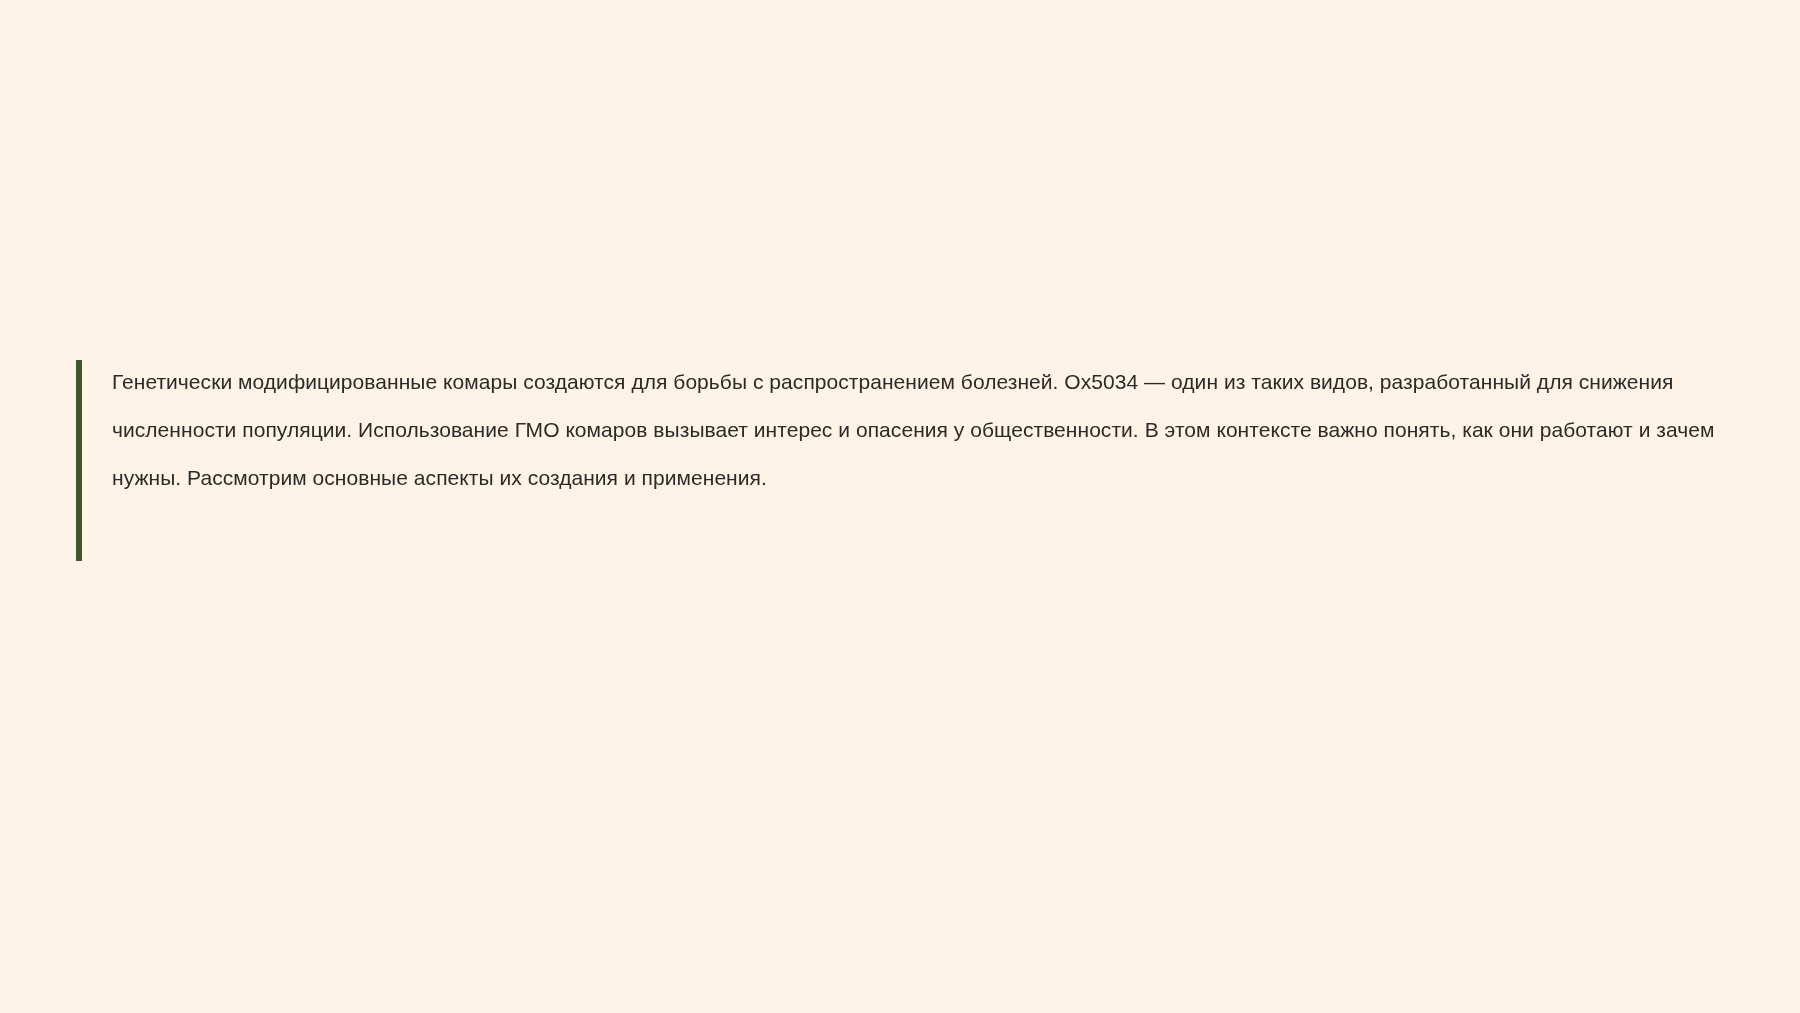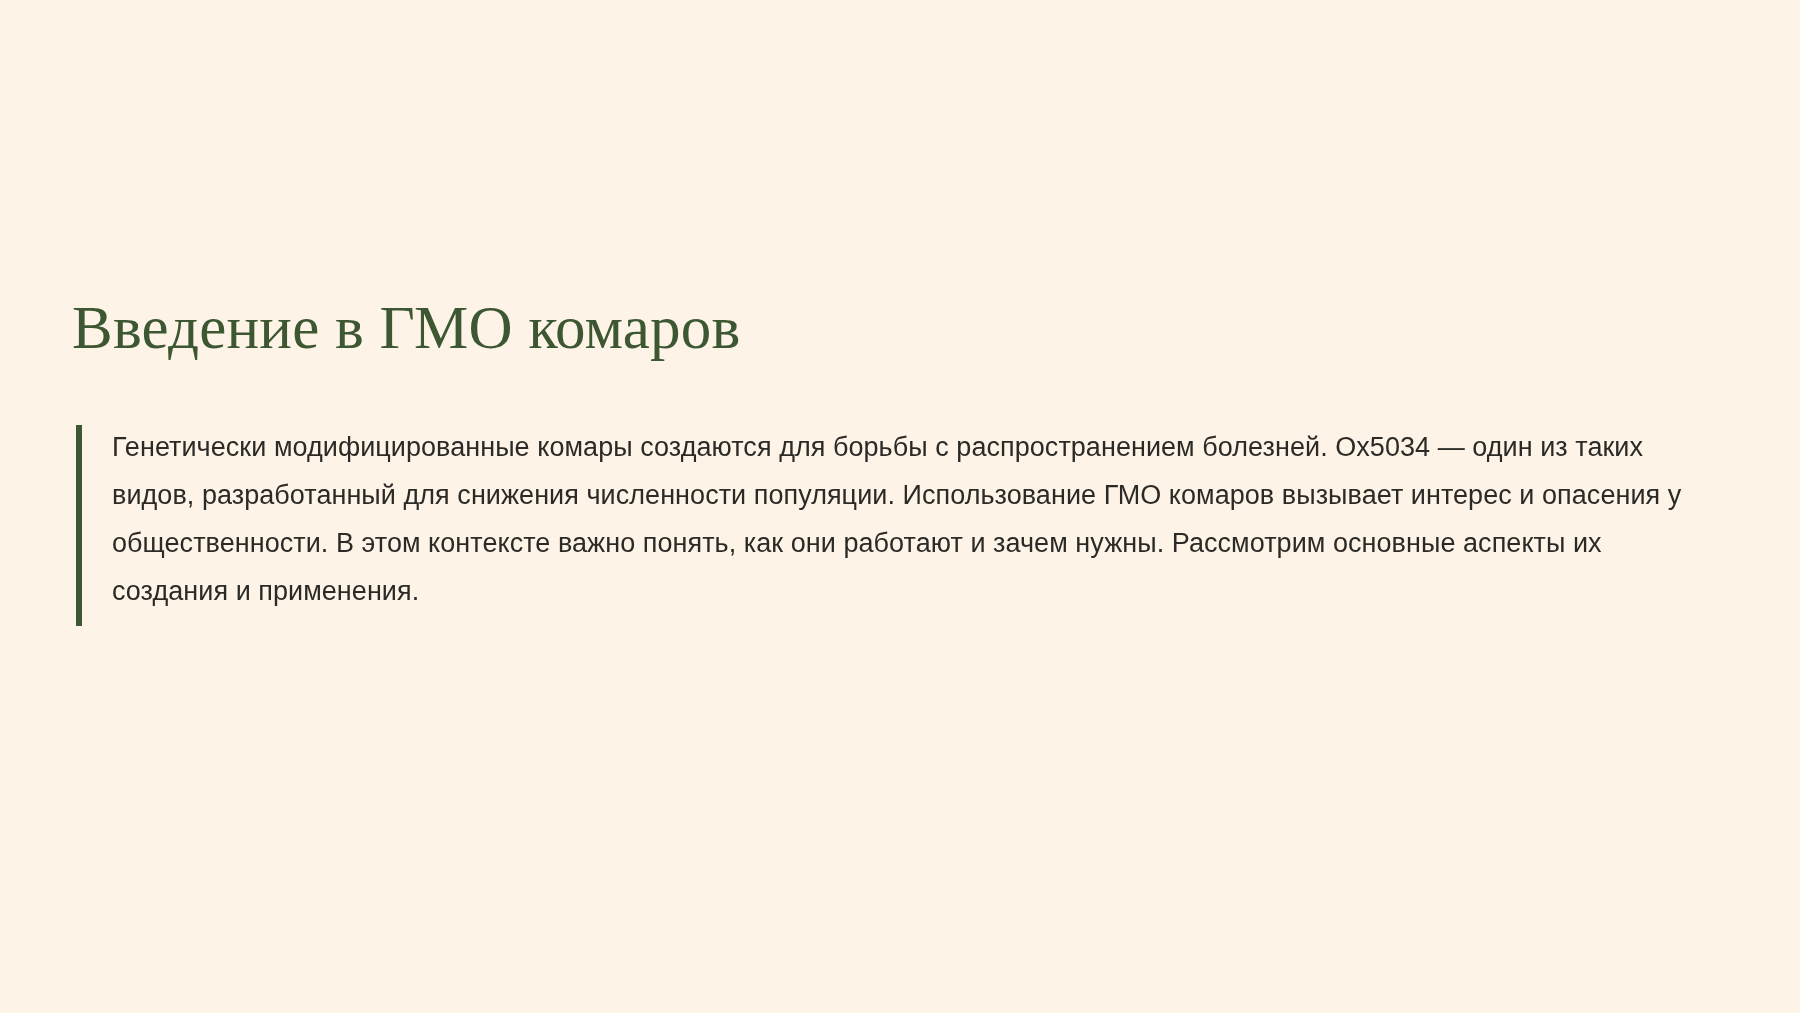--- a/index.html
+++ b/index.html
@@ -48,39 +48,38 @@
   .accent-bar {
     position: absolute;
     left: 4px;
     top: 2px;
     width: 6px;
     height: 201px;
     background: #3E5733;
   }
   .body-text {
     font-family: "Liberation Sans", "DejaVu Sans", sans-serif;
-    font-size: 27px;
+    font-size: 21px;
     line-height: 48px;
     font-weight: 400;
     color: #2B2A26;
     letter-spacing: 0.05px;
     width: 1610px;
     margin: 0;
     padding: 0;
     text-align: left;
   }
 </style>
 </head>
 <body>
 
 <div class="slide">
 
   <div class="content-block">
 
-    <h1 class="slide-title">Введение в ГМО комаров</h1>
 
     <div class="body-wrap">
       <div class="accent-bar"></div>
       <p class="body-text">Генетически модифицированные комары создаются для борьбы с распространением болезней. Ox5034 — один из таких видов, разработанный для снижения численности популяции. Использование ГМО комаров вызывает интерес и опасения у общественности. В этом контексте важно понять, как они работают и зачем нужны. Рассмотрим основные аспекты их создания и применения.</p>
     </div>
 
   </div>
 
 </div>
 

